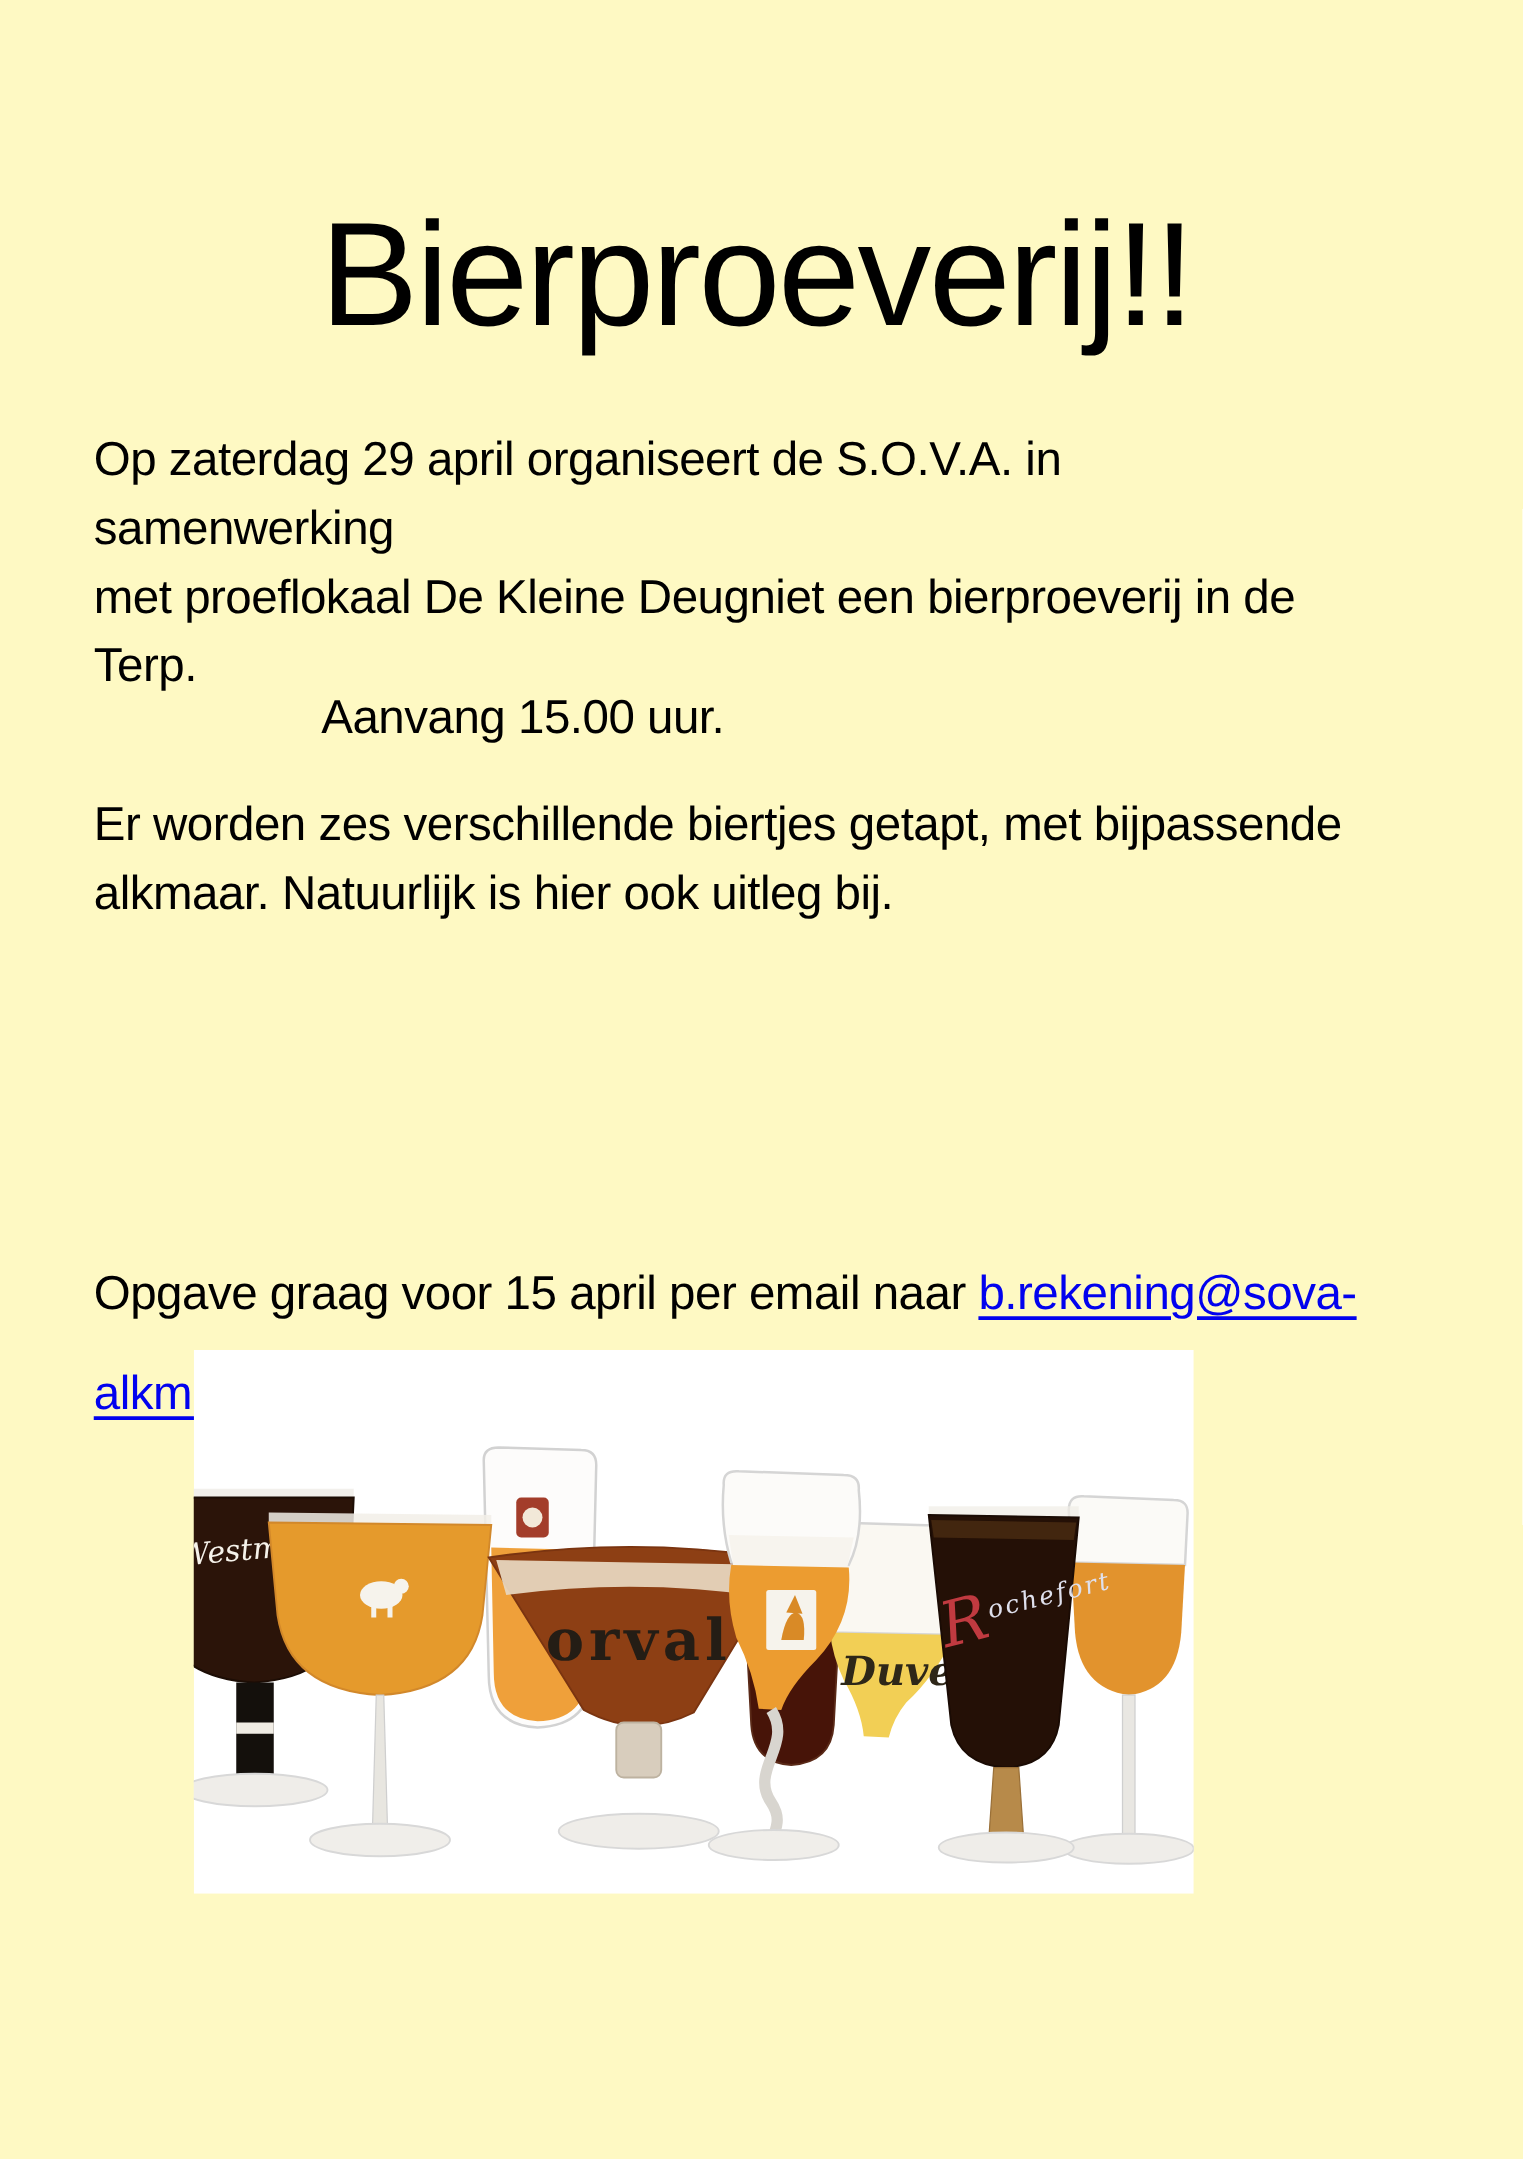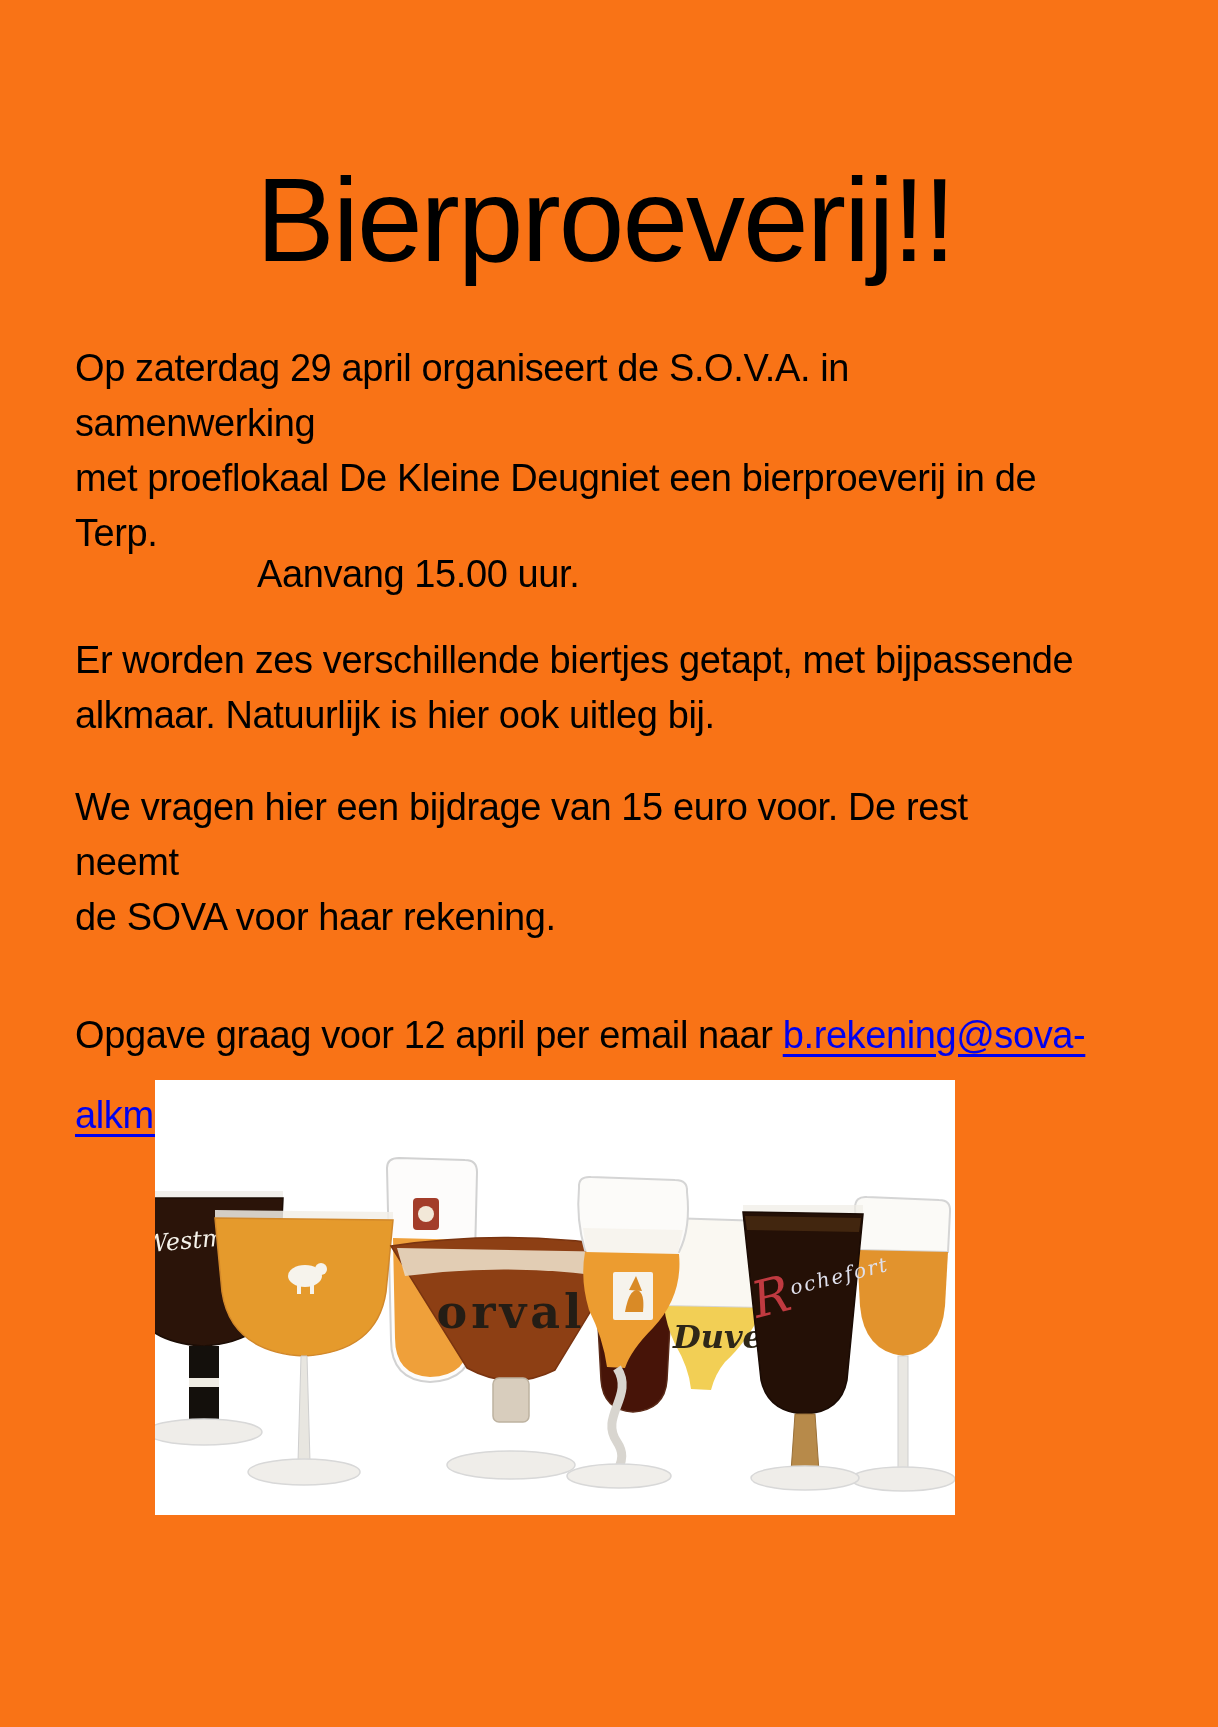--- a/index.html
+++ b/index.html
@@ -1,20 +1,20 @@
 <!DOCTYPE html>
 <html><head>
 <meta charset="utf-8">
 <style>
   html,body{margin:0;padding:0;background:#ffffff;}
   .page{
     position:relative;
     width:1218px;
     height:1727px;
-    background:#f97316;
+    background:#fef9c3;
     font-family:"Liberation Sans", sans-serif;
     color:#000000;
     overflow:hidden;
   }
   .doc-title{
     position:absolute;
     top:68px;
     left:75px;
     width:1060px;
     text-align:center;
@@ -68,24 +68,22 @@
 
   <p class="para p-intro">Op zaterdag 29 april organiseert de S.O.V.A. in samenwerking
 met proeflokaal De Kleine Deugniet een bierproeverij in de
 Terp.</p>
 
   <p class="para p-time">Aanvang 15.00 uur.</p>
 
   <p class="para p-beers">Er worden zes verschillende biertjes getapt, met bijpassende
 alkmaar. Natuurlijk is hier ook uitleg bij.</p>
 
-  <p class="para p-price">We vragen hier een bijdrage van 15 euro voor. De rest neemt
-de SOVA voor haar rekening.</p>
 
-  <p class="para p-signup"><span>Opgave graag voor 12 april per email naar </span><a class="email-link" style="color: rgb(2, 2, 238);"><span>b.rekening@sova-</span><br><span>alkmaar.nl</span></a><span class="signup-suffix">.</span></p>
+  <p class="para p-signup"><span>Opgave graag voor 15 april per email naar </span><a class="email-link" style="color: rgb(2, 2, 238);"><span>b.rekening@sova-</span><br><span>alkmaar.nl</span></a><span class="signup-suffix">.</span></p>
 
   <div class="photo">
     <svg width="800" height="435" viewBox="0 0 800 435" xmlns="http://www.w3.org/2000/svg">
       <rect x="0" y="0" width="800" height="435" fill="#ffffff"></rect>
 
       <g>
         <path d="M232 88 Q232 78 244 78 L310 80 Q322 80 322 92 L318 260 Q318 300 275 302 Q236 300 236 260 Z" fill="#fdfcfb" stroke="#d2d2d2" stroke-width="2"></path>
         <path d="M238 158 L318 160 L315 258 Q314 296 275 297 Q240 295 240 258 Z" fill="#efa03a"></path>
         <rect x="258" y="118" width="26" height="32" rx="4" fill="#a33d2a"></rect>
         <circle cx="271" cy="134" r="8" fill="#f2e8d8"></circle>

